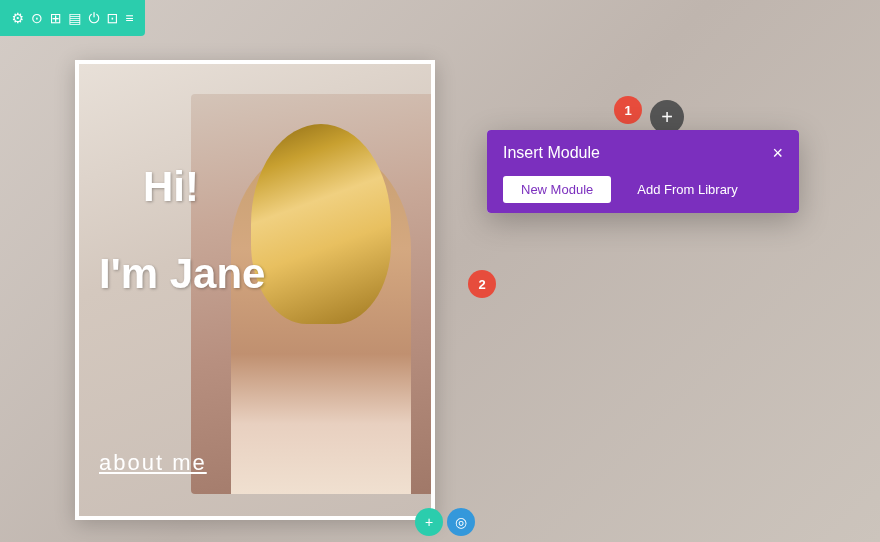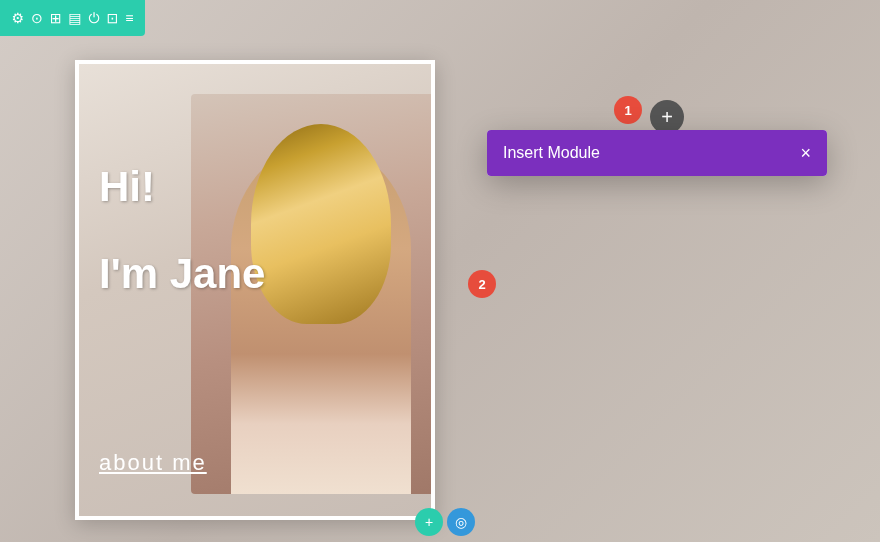--- a/index.html
+++ b/index.html
@@ -98,20 +98,21 @@
       left: 20px;
       top: 100px;
       z-index: 5;
     }
     .card-hi {
       color: white;
       font-size: 42px;
       font-weight: bold;
       text-shadow: 1px 1px 3px rgba(0,0,0,0.3);
       line-height: 1.1;
+      margin-left: 44px;
     }
     .card-name {
       color: white;
       font-size: 42px;
       font-weight: bold;
       text-shadow: 1px 1px 3px rgba(0,0,0,0.3);
       line-height: 1.1;
       margin-top: 41px;
     }
     .card-about {
@@ -166,21 +167,21 @@
       cursor: pointer;
       z-index: 20;
       border: none;
     }
 
     
     .modal {
       position: absolute;
       top: 130px;
       left: 487px;
-      width: 340px;
+      width: 312px;
       background: white;
       border-radius: 4px;
       box-shadow: 0 8px 30px rgba(0,0,0,0.25);
       z-index: 30;
       overflow: hidden;
     }
     .modal-header {
       background: #7b2fbe;
       display: flex;
       align-items: center;
@@ -318,18 +319,22 @@
 
 <div class="badge badge-2">2</div>
 
 <button class="plus-btn">+</button>
 
 <div class="modal">
   <div class="modal-header">
     <span class="modal-title">Insert Module</span>
     <button class="modal-close">×</button>
   </div>
+  <div class="modal-tabs">
+    <button class="tab-btn tab-active">New Module</button>
+    <button class="tab-btn tab-inactive">Add From Library</button>
+  </div>
 </div>
 
 <div class="bottom-btns">
   <button class="bottom-btn btn-teal">+</button>
   <button class="bottom-btn btn-blue">◎</button>
 </div>
 
 </body></html>

